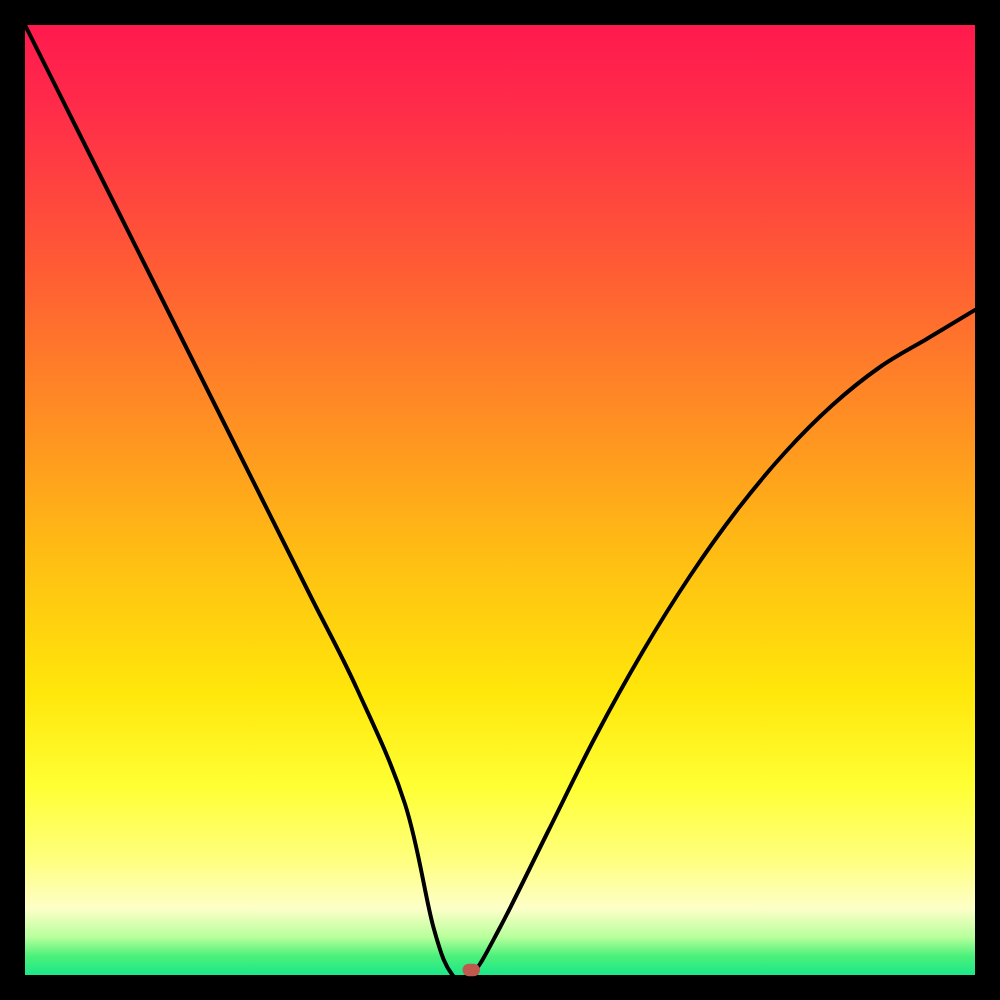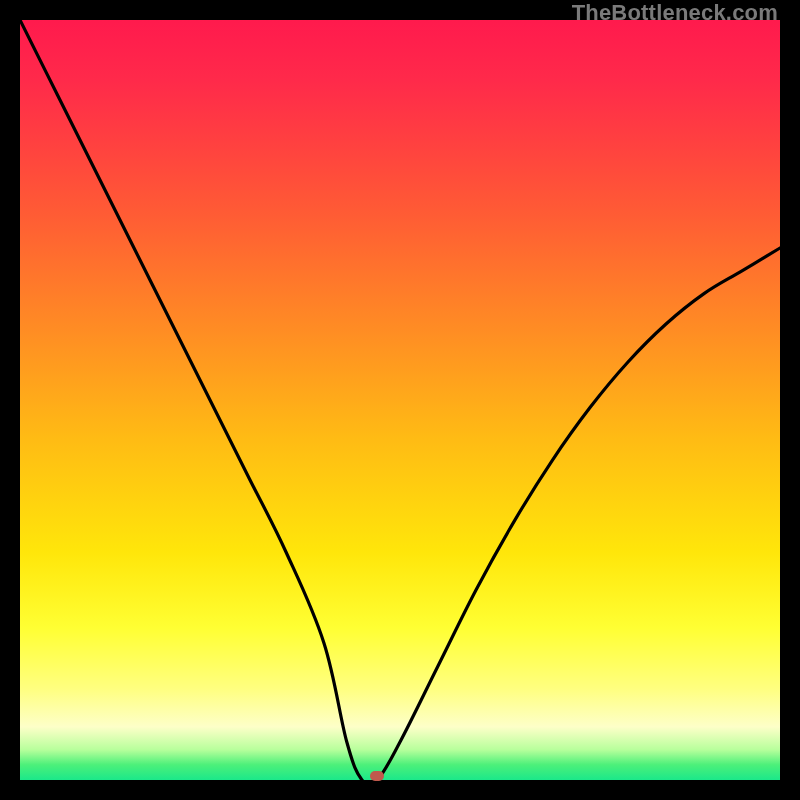--- a/index.html
+++ b/index.html
@@ -70,14 +70,13 @@
 </style>
 </head>
 <body>
 
 <div class="frame">
   <div class="plot-area"></div>
   <svg class="curve" viewBox="0 0 760 760" preserveAspectRatio="none">
     <path id="curve-path" fill="none" stroke="#000" stroke-width="3.2" stroke-linejoin="round" stroke-linecap="round" d="M 0 0 C 6.84 13.68, 24.32 48.64, 38 76 C 51.68 103.36, 62.32 124.64, 76 152 C 89.68 179.36, 100.32 200.64, 114 228 C 127.68 255.36, 138.32 276.64, 152 304 C 165.68 331.36, 176.32 352.64, 190 380 C 203.68 407.36, 214.32 428.64, 228 456 C 241.68 483.36, 252.32 501.904, 266 532 C 279.68 562.096, 293.056 589, 304 623.2 C 314.944 657.4000000000001, 319.96000000000004 697.376, 326.8 722 C 333.64 746.624, 336.528 753.16, 342 760 C 347.472 766.84, 350.36 766.84, 357.2 760 C 364.03999999999996 753.16, 369.056 742.52, 380 722 C 390.944 701.48, 404.32000000000005 673.36, 418.00000000000006 646 C 431.68000000000006 618.64, 442.32 595.992, 456 570 C 469.68 544.008, 480.32 524.856, 494 501.59999999999997 C 507.68 478.344, 518.32 461.32, 532 440.8 C 545.68 420.28000000000003, 556.32 405.384, 570 387.6 C 583.68 369.81600000000003, 594.32 357.04799999999994, 608 341.99999999999994 C 621.68 326.95199999999994, 632.32 316.312, 646 304 C 659.68 291.688, 670.32 283.176, 684 273.59999999999997 C 697.68 264.02399999999994, 708.32 259.0079999999999, 722 250.79999999999995 C 735.68 242.59199999999996, 753.16 232.10399999999998, 760 228"></path>
   </svg>
   <div id="marker" class="marker" style="left: 377.2px; top: 776.2px; background: rgb(192, 89, 77);"></div>
-  <div class="watermark">TheBottleneck.com</div>
 </div>
 
 </body></html>

